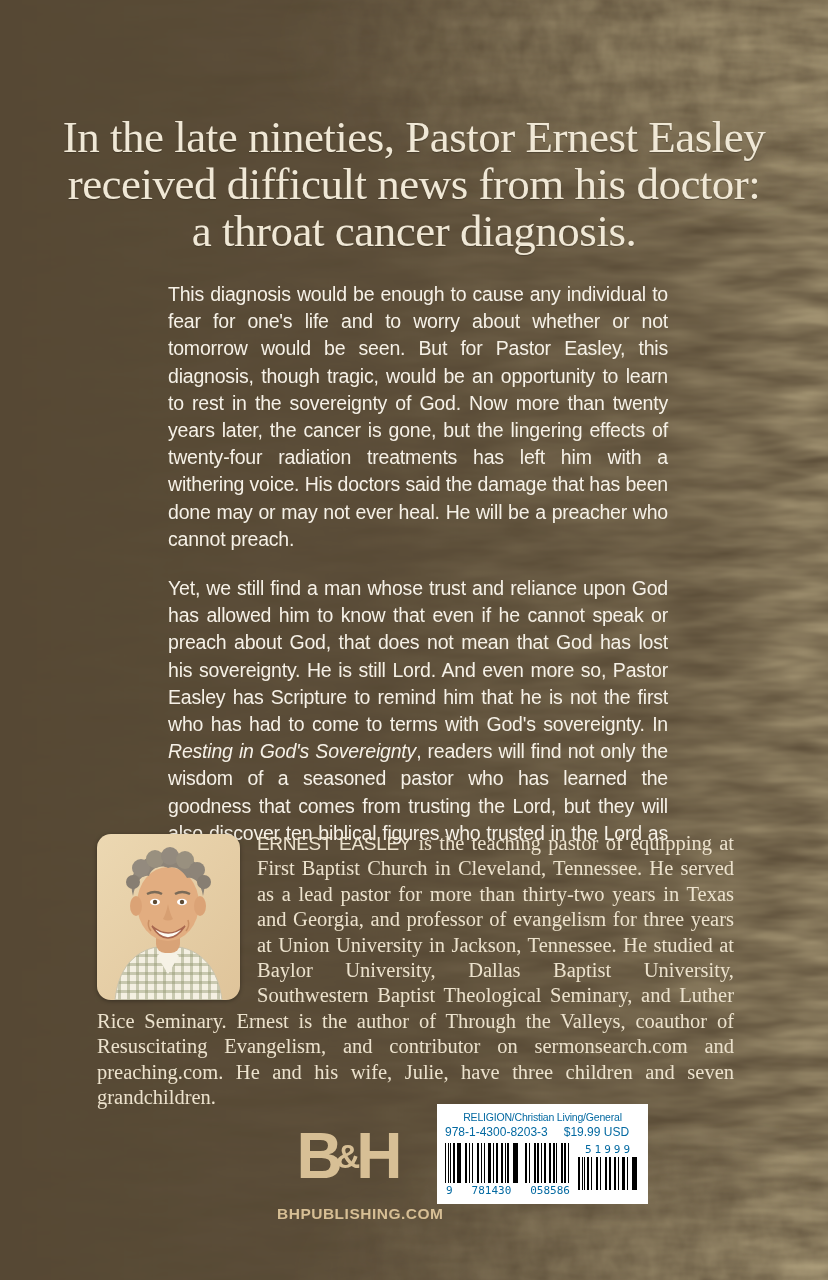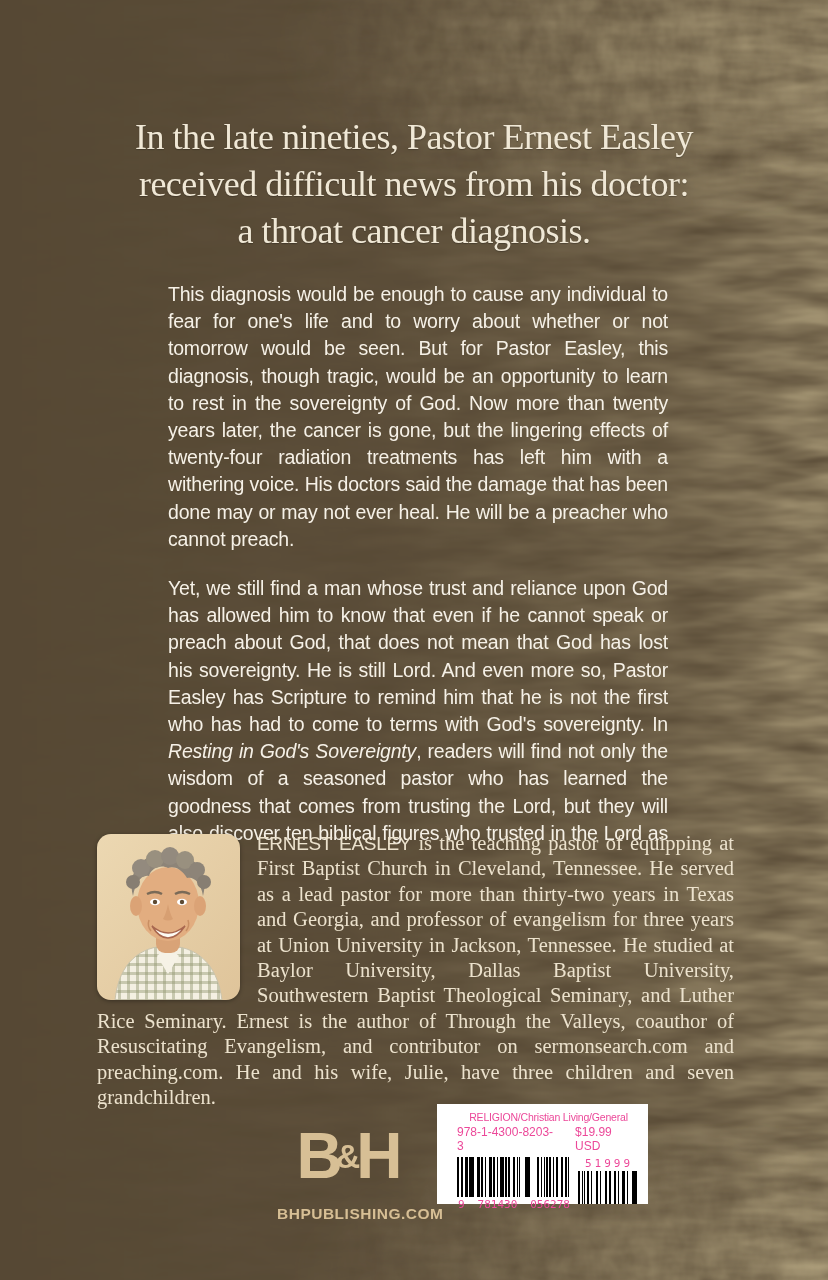--- a/index.html
+++ b/index.html
@@ -10,21 +10,21 @@
     overflow:hidden;
     font-family:"Liberation Sans",sans-serif;
   }
   .texture{position:absolute;inset:0;pointer-events:none;}
 
   
   .headline{
     position:absolute;top:114px;left:0;right:0;
     text-align:center;
     font-family:"Liberation Serif",serif;
-    font-size:36px;line-height:47px;
+    font-size:45px;line-height:47px;
     letter-spacing:-0.5px;
     color:#f0e8d6;
     text-shadow:0 1px 1px rgba(0,0,0,.25);
   }
 
   
   .synopsis{
     position:absolute;left:160px;top:281px;width:508px;
     color:#f6f1e7;
     font-size:19.5px;line-height:27.2px;
@@ -71,27 +71,27 @@
   }
   .publisher-url{
     margin-top:0px;
     font-size:15.5px;font-weight:700;letter-spacing:0.5px;
     white-space:nowrap;
   }
 
   
   .barcode-box{
     position:absolute;left:437px;top:1104px;width:211px;height:100px;
-    background:#ffffff;color:#ec4899;
+    background:#ffffff;color:#0369a1;
     box-sizing:border-box;
-    padding:7px 8px 5px 20px;
+    padding:7px 8px 5px 8px;
   }
   .bc-cat{font-size:10.5px;text-align:center;letter-spacing:-0.2px;}
   .bc-isbn-row{
-    display:flex;justify-content:flex-end;gap:16px;
+    display:flex;justify-content:flex-start;gap:16px;
     font-size:12px;margin-top:2px;
   }
   .bc-row{display:flex;gap:7px;margin-top:4px;align-items:flex-start;}
   .bc-main{flex:1;}
   .bars{
     height:40px;
     background:
       repeating-linear-gradient(90deg,#000 0 1.5px,transparent 1.5px 3.5px,#000 3.5px 4.5px,transparent 4.5px 8px,#000 8px 10.5px,transparent 10.5px 12px),
       repeating-linear-gradient(90deg,transparent 0 5px,#000 5px 6px,transparent 6px 13px,#000 13px 15.5px,transparent 15.5px 19px);
   }
@@ -222,21 +222,21 @@
     <div class="bc-isbn-row">
       <span>978-1-4300-8203-3</span>
       <span>$19.99 USD</span>
     </div>
     <div class="bc-row">
       <div class="bc-main">
         <div class="bars"></div>
         <div class="bc-digits">
           <span>9</span>
           <span>781430</span>
-          <span>056278</span>
+          <span>058586</span>
         </div>
       </div>
       <div class="bc-sup">
         <div class="bc-sup-digits">51999</div>
         <div class="bars-sup"></div>
       </div>
     </div>
   </div>
 
 </div>

